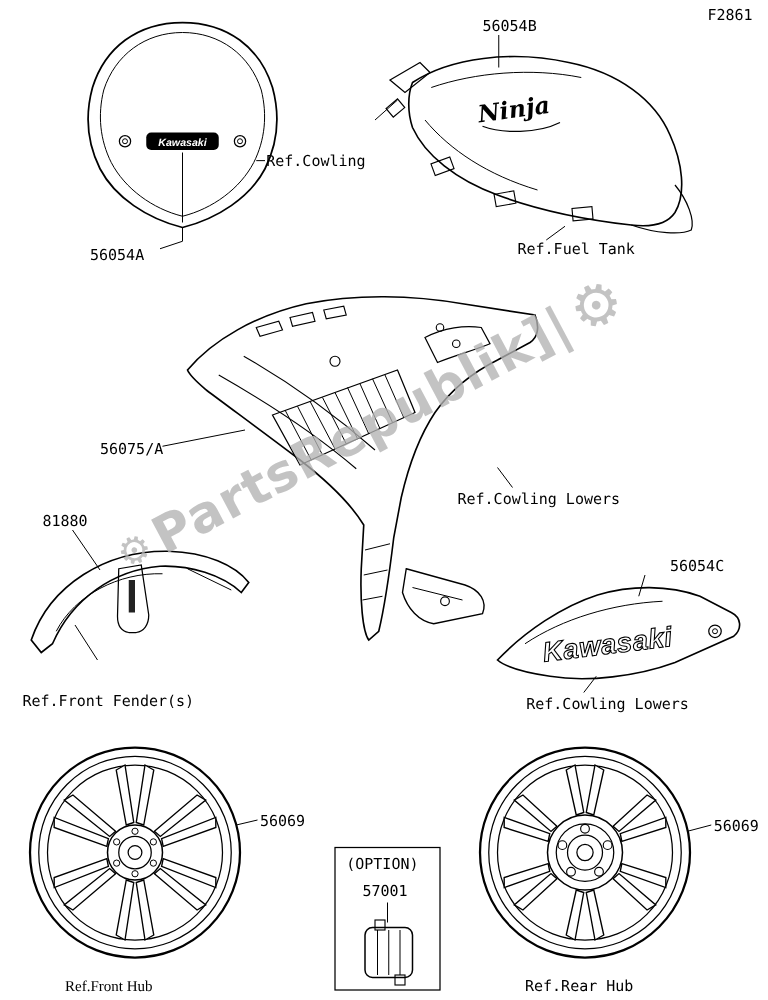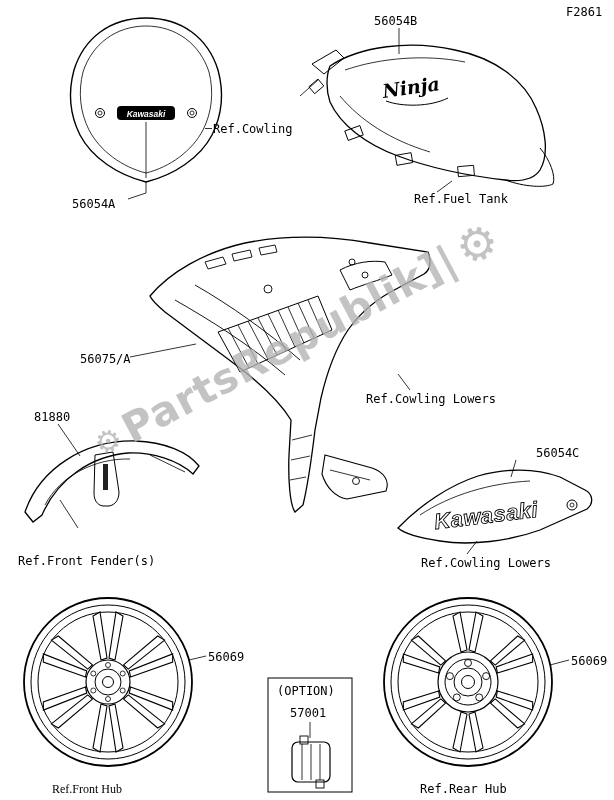--- a/index.html
+++ b/index.html
@@ -206,21 +206,21 @@
   </svg>
 
   <div id="watermark">
     <span class="gear-small">⚙</span>
     <span class="wm-text">PartsRepublik]|</span>
     <span class="gear-big">⚙</span>
   </div>
 
   <div class="lbl" style="left:566px;top:5px;">F2861</div>
 
-  <div class="lbl" style="left:374px;top:14px;text-align:center;">56054B</div>
+  <div class="lbl" style="left:386px;top:14px;text-align:center;">56054B</div>
   <div class="lbl" style="left:213px;top:122px;">Ref.Cowling</div>
   <div class="lbl" style="left:72px;top:197px;">56054A</div>
   <div class="lbl" style="left:372px;top:192px;margin-left:42px;">Ref.Fuel Tank</div>
 
   <div class="lbl" style="left:80px;top:352px;">56075/A</div>
   <div class="lbl" style="left:366px;top:392px;">Ref.Cowling Lowers</div>
 
   <div class="lbl" style="left:34px;top:410px;">81880</div>
   <div class="lbl" style="left:494px;top:446px;margin-left:42px;">56054C</div>
   <div class="lbl" style="left:18px;top:554px;">Ref.Front Fender(s)</div>

